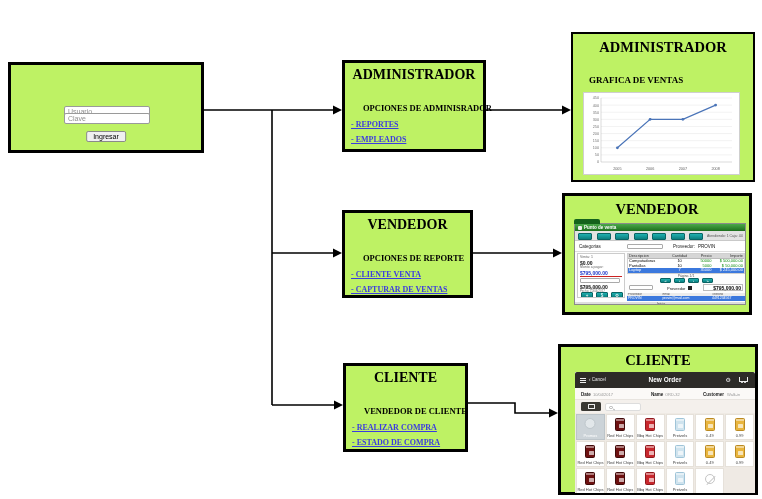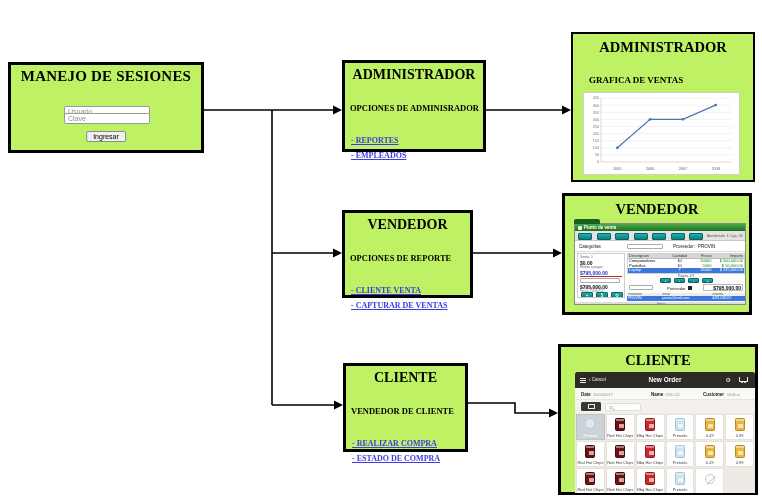--- a/index.html
+++ b/index.html
@@ -26,24 +26,24 @@
   #login-btn{position:absolute;top:66px;left:50%;transform:translateX(-50%);
              font-size:7px;padding:1px 6px;border:1px solid #8a8a8a;border-radius:2px;
              background:#f0f0f0;font-family:"Liberation Sans",sans-serif;}
 
   
   #role-admin{left:342px;top:60px;width:144px;height:92px;}
   #role-vendedor{left:342px;top:210px;width:131px;height:88px;}
   #role-cliente{left:343px;top:363px;width:125px;height:89px;}
   .role-title{position:absolute;top:4px;left:0;right:0;text-align:center;
               font-weight:bold;font-size:14px;}
-  .role-subtitle{position:absolute;top:40px;left:5px;font-weight:bold;font-size:8.5px;
+  .role-subtitle{position:absolute;top:40px;left:18px;font-weight:bold;font-size:8.5px;
                  white-space:nowrap;}
   .role-link{position:absolute;left:6px;font-weight:bold;font-size:8px;color:#3b3be0;
-             text-decoration:underline;white-space:nowrap;cursor:pointer;margin-top:16px;}
+             text-decoration:underline;white-space:nowrap;cursor:pointer;}
   .role-link.l1{top:57px;} .role-link.l2{top:72px;}
 
   
   #admin-preview{left:571px;top:32px;width:184px;height:150px;border-width:2px;}
   .preview-title{position:absolute;top:5px;left:0;right:0;text-align:center;
                  font-weight:bold;font-size:14.5px;}
   #chart-label{position:absolute;top:41px;left:16px;font-weight:bold;font-size:9px;}
   #chart-frame{position:absolute;left:10px;top:58px;width:157px;height:83px;
                border:1px solid #cfcfcf;background:#fff;}
 
@@ -161,21 +161,20 @@
     <polygon points="342,110 333,105.5 333,114.5"></polygon>
     <polygon points="342,253 333,248.5 333,257.5"></polygon>
     <polygon points="343,405 334,400.5 334,409.5"></polygon>
     <polygon points="571,110 562,105.5 562,114.5"></polygon>
     <polygon points="562,253 553,248.5 553,257.5"></polygon>
     <polygon points="558,413 549,408.5 549,417.5"></polygon>
   </g>
 </svg>
 
 <div class="box" id="login-box">
-  <div class="login-title serif">MANEJO DE SESIONES</div>
   <input class="login-input" id="login-user" type="text" placeholder="Usuario" style="">
   <input class="login-input" id="login-pass" type="text" placeholder="Clave" style="">
   <button id="login-btn">Ingresar</button>
 </div>
 
 <div class="box" id="role-admin">
   <div class="role-title serif">ADMINISTRADOR</div>
   <div class="role-subtitle serif">OPCIONES DE ADMINISRADOR</div>
   <div class="role-link serif l1">- REPORTES</div>
   <div class="role-link serif l2">- EMPLEADOS</div>

